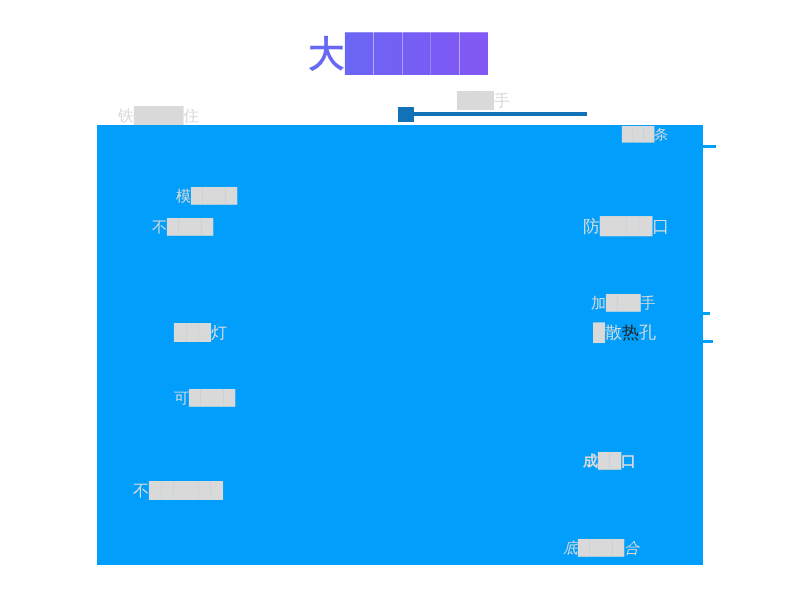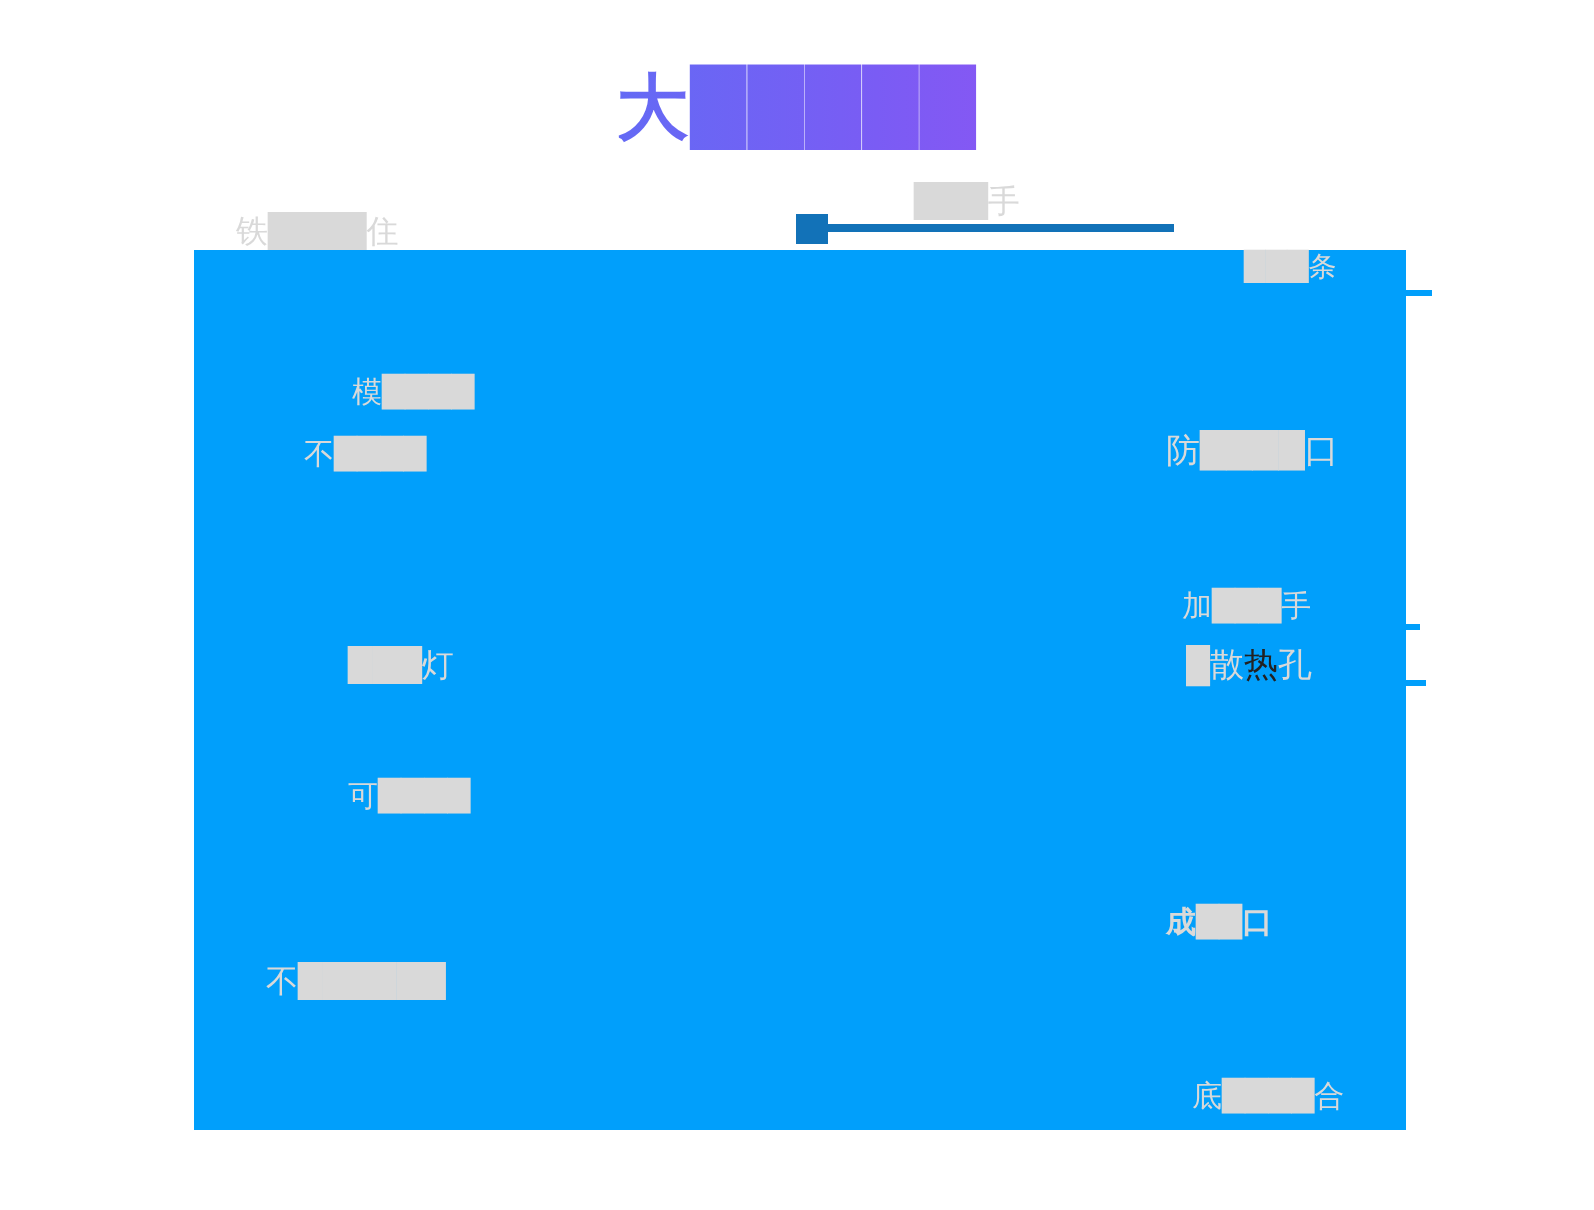--- a/index.html
+++ b/index.html
@@ -84,15 +84,15 @@
   </div>
 
   <div class="callout sz16" style="left:174px; top:325px;">███灯</div>
 
   <div class="callout" style="left:174px; top:390px;">可████</div>
 
   <div class="callout" style="left:583px; top:453px;font-weight:bold;">成██口</div>
 
   <div class="callout sz16" style="left:133px; top:483px;">不██████</div>
 
-  <div class="callout" style="left:596px; top:540px;">底████合</div>
+  <div class="callout" style="left:563px; top:540px;font-style:italic;">底████合</div>
 
 </div>
 
 </body></html>

